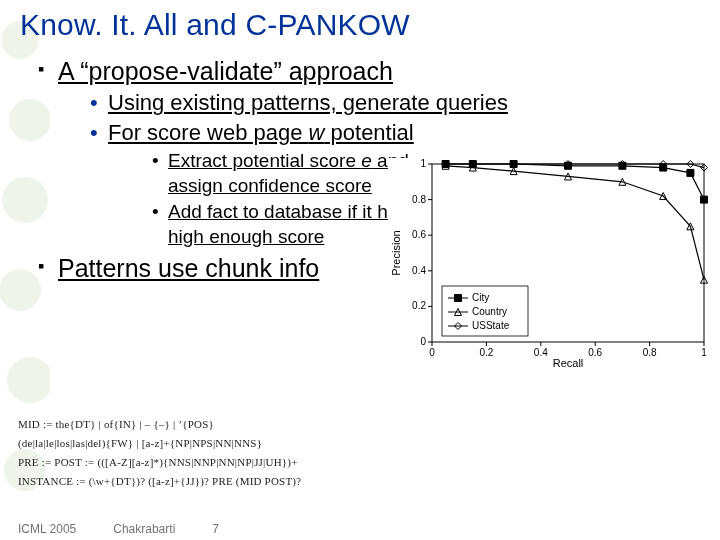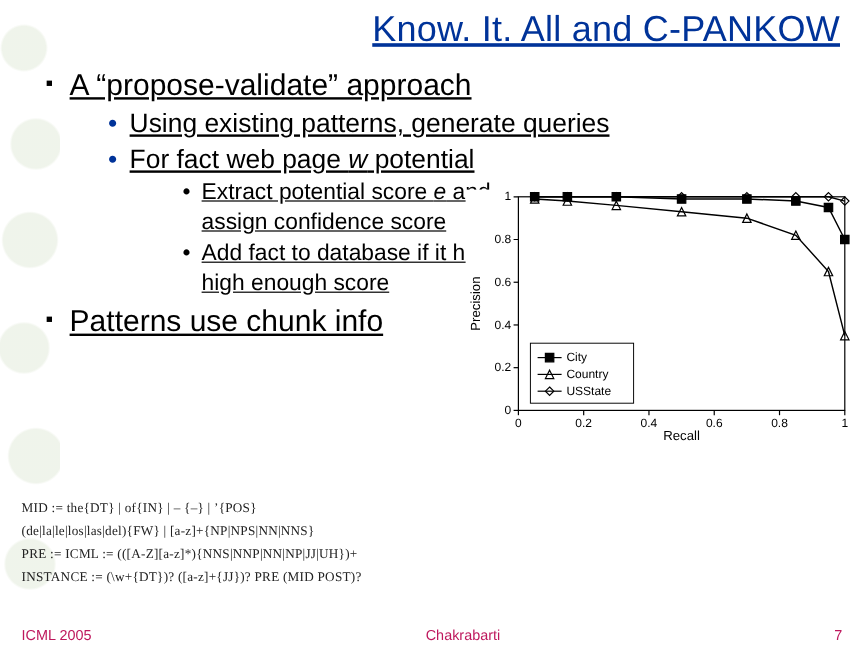--- a/index.html
+++ b/index.html
@@ -18,25 +18,24 @@
       radial-gradient(circle at 25px 200px, rgba(150,180,120,0.3) 22px, transparent 24px),
       radial-gradient(circle at 20px 290px, rgba(150,180,120,0.3) 20px, transparent 22px),
       radial-gradient(circle at 30px 380px, rgba(150,180,120,0.3) 22px, transparent 24px),
       radial-gradient(circle at 25px 470px, rgba(150,180,120,0.3) 20px, transparent 22px);
     opacity: 0.5;
   }
   .slide { position: absolute; left: 0; top: 0; width: 720px; height: 540px; padding: 8px 20px 0 20px; }
   .title {
     color: #003399;
     font-size: 30px;
-    text-align: right;
+    text-align: left;
     font-weight: normal;
     margin-bottom: 14px;
     letter-spacing: 0.2px;
-    text-decoration: underline;
   }
   ul.l1 { list-style: none; padding-left: 18px; }
   ul.l1 > li { font-size: 25px; margin: 2px 0 4px 0; position: relative; padding-left: 20px; line-height: 1.25; text-decoration: underline; }
   ul.l1 > li::before { content: "▪"; position: absolute; left: 0; top: 2px; font-size: 18px; }
   ul.l2 { list-style: none; padding-left: 32px; margin-top: 2px; }
   ul.l2 > li { font-size: 22px; position: relative; padding-left: 18px; line-height: 1.3; margin: 1px 0; }
   ul.l2 > li::before { content: "•"; position: absolute; left: 0; top: 0; color: #003399; }
   ul.l3 { list-style: none; padding-left: 44px; margin-top: 2px; }
   ul.l3 > li { font-size: 19px; position: relative; padding-left: 16px; line-height: 1.3; margin: 1px 0; }
   ul.l3 > li::before { content: "•"; position: absolute; left: 0; top: 0; }
@@ -55,41 +54,41 @@
     left: 18px; top: 416px; width: 680px;
     font-family: "Times New Roman", Times, serif;
     font-size: 11px;
     line-height: 1.55;
     color: #222;
   }
   .formulas .row { white-space: nowrap; margin-bottom: 2px; letter-spacing: 0.2px; }
 
   .footer {
     position: absolute; left: 0; bottom: 4px; width: 720px;
-    display: flex; justify-content: space-between;
+    display: flex; justify-content: flex-start;
     padding: 0 18px;
-    font-size: 12px; color: #be185d;
+    font-size: 12px; color: #737373; gap: 37px;
   }
 </style>
 </head>
 <body>
 
 <div class="bg-leaves"></div>
 
 <div class="slide">
 
   <div class="title">Know. It. All and C-PANKOW</div>
 
   <ul class="l1">
     <li>
       <span>A “propose-validate” approach</span>
       <ul class="l2">
         <li>Using existing patterns, generate queries</li>
         <li>
-          <span>For fact web page </span><span class="ital">w</span><span>  potential</span>
+          <span>For score web page </span><span class="ital">w</span><span>  potential</span>
           <ul class="l3" style="max-width:320px;">
             <li>
               <span>Extract potential score </span><span class="ital">e</span><span> and assign confidence score</span>
             </li>
             <li>Add fact to database if it has high enough score</li>
           </ul>
         </li>
       </ul>
     </li>
     <li style="">Patterns use chunk info</li>
@@ -160,21 +159,21 @@
         <text x="84" y="157" font-size="10">Country</text>
         <line x1="60" y1="168" x2="80" y2="168" stroke="#000"></line>
         <path d="M70 164.5 L73.5 168 L70 171.5 L66.5 168 Z" fill="none" stroke="#000"></path>
         <text x="84" y="171" font-size="10">USState</text>
       </svg>
   </div>
 
   <div class="formulas">
     <div class="row">MID := the{DT} | of{IN} | – {–} | ’{POS}</div>
     <div class="row">(de|la|le|los|las|del){FW} | [a-z]+{NP|NPS|NN|NNS}</div>
-    <div class="row">PRE := ICML := (([A-Z][a-z]*){NNS|NNP|NN|NP|JJ|UH})+</div>
+    <div class="row">PRE := POST := (([A-Z][a-z]*){NNS|NNP|NN|NP|JJ|UH})+</div>
     <div class="row">INSTANCE := (\w+{DT})? ([a-z]+{JJ})? PRE (MID POST)?</div>
   </div>
 
   <div class="footer">
     <span>ICML 2005</span>
     <span>Chakrabarti</span>
     <span>7</span>
   </div>
 
 </div>

